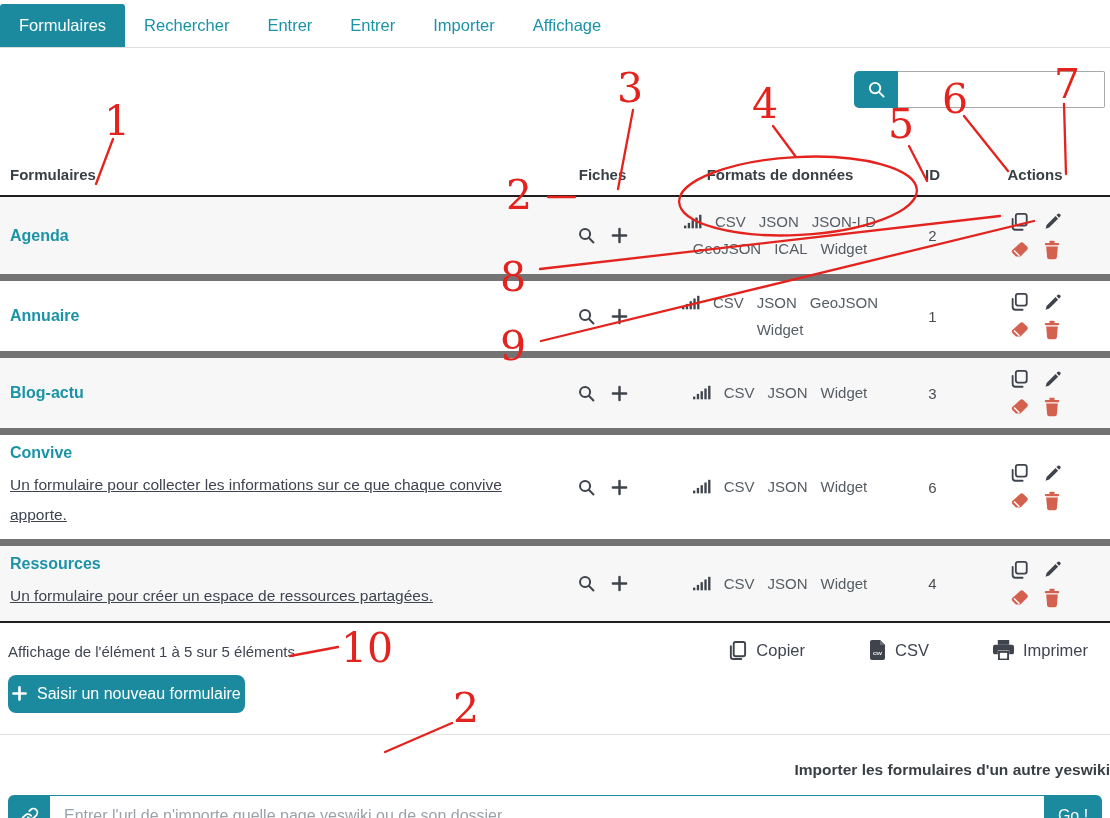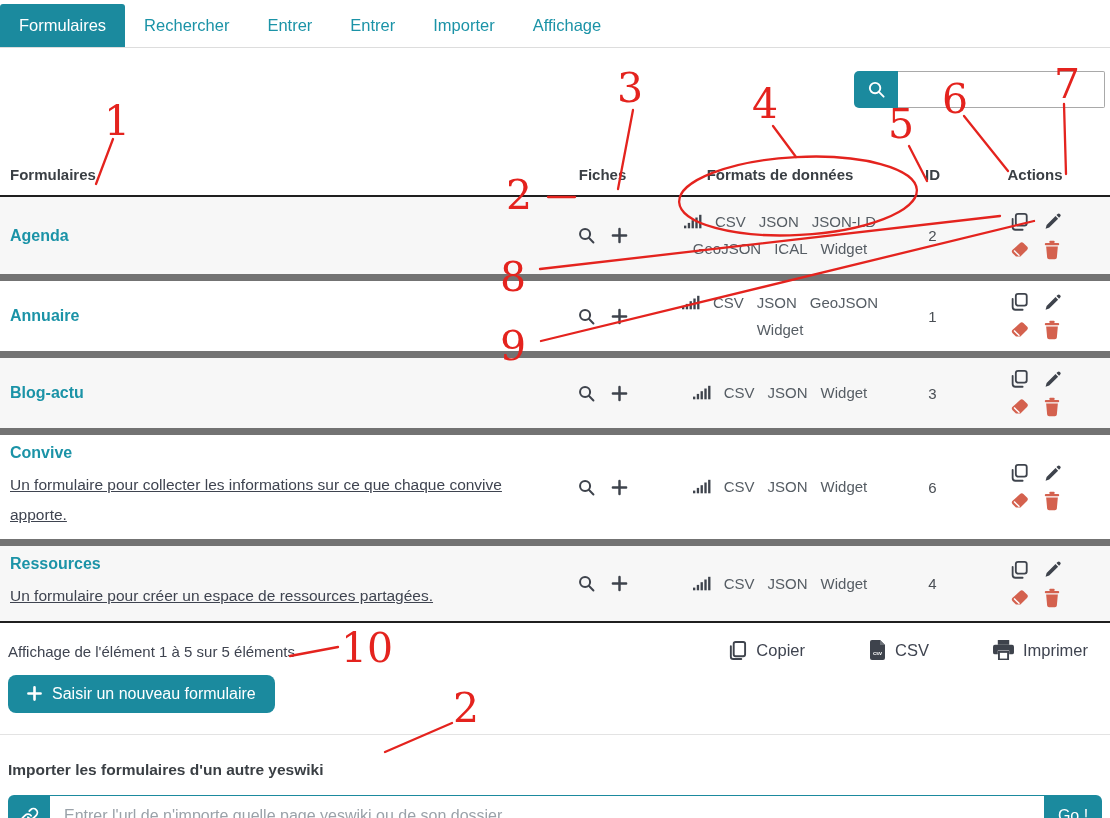--- a/index.html
+++ b/index.html
@@ -41,27 +41,27 @@
   .cell-actions { display:flex; justify-content:center; }
   .actions-grid { display:grid; grid-template-columns:auto auto; column-gap:14px; row-gap:8px; justify-items:center; }
   .icon-btn { cursor:pointer; display:inline-flex; align-items:center; }
 
   
   .table-footer { display:flex; justify-content:space-between; align-items:flex-start; padding:17px 10px 0 8px; }
   .info-text { font-size:15px; color:#3f4450; padding-top:3px; }
   .export-group { display:flex; gap:64px; padding-right:12px; }
   .export-btn { display:flex; align-items:center; gap:9px; font-size:16.5px; color:#3f4450; cursor:pointer; }
   .new-form-btn { margin:14px 0 0 8px; background:#1b8a9e; color:#fff; border:none; border-radius:8px;
-    font-size:16px; padding:10px 19px; display:inline-flex; align-items:center; gap:10px;
+    font-size:16px; padding:10px 4px; display:inline-flex; align-items:center; gap:10px;
     cursor:pointer; font-family:inherit; }
 
   .divider { border:none; border-top:1px solid #e3e3e3; margin:21px 0 0 0; }
 
   
-  .import-title { font-size:15.5px; font-weight:bold; color:#3a3f44; margin:26px 0 0 8px; }
+  .import-title { font-size:15.5px; font-weight:bold; color:#3a3f44; margin:26px 0 0 8px;text-align:right; }
   .url-group { display:flex; height:43px; margin:16px 8px 0 8px; }
   .url-addon { width:42px; background:#1b8a9e; border-radius:6px 0 0 6px;
     display:flex; align-items:center; justify-content:center; }
   .url-input { flex:1; border:1px solid #1b8a9e; border-left:none; border-right:none;
     font-size:16px; padding:0 14px; outline:none; color:#3f4450; }
   .url-input::placeholder { color:#9aa2a9; }
   .go-btn { width:58px; background:#1b8a9e; color:#fff; border:none; border-radius:0 6px 6px 0;
     font-size:16px; cursor:pointer; font-family:inherit; }
 
   

